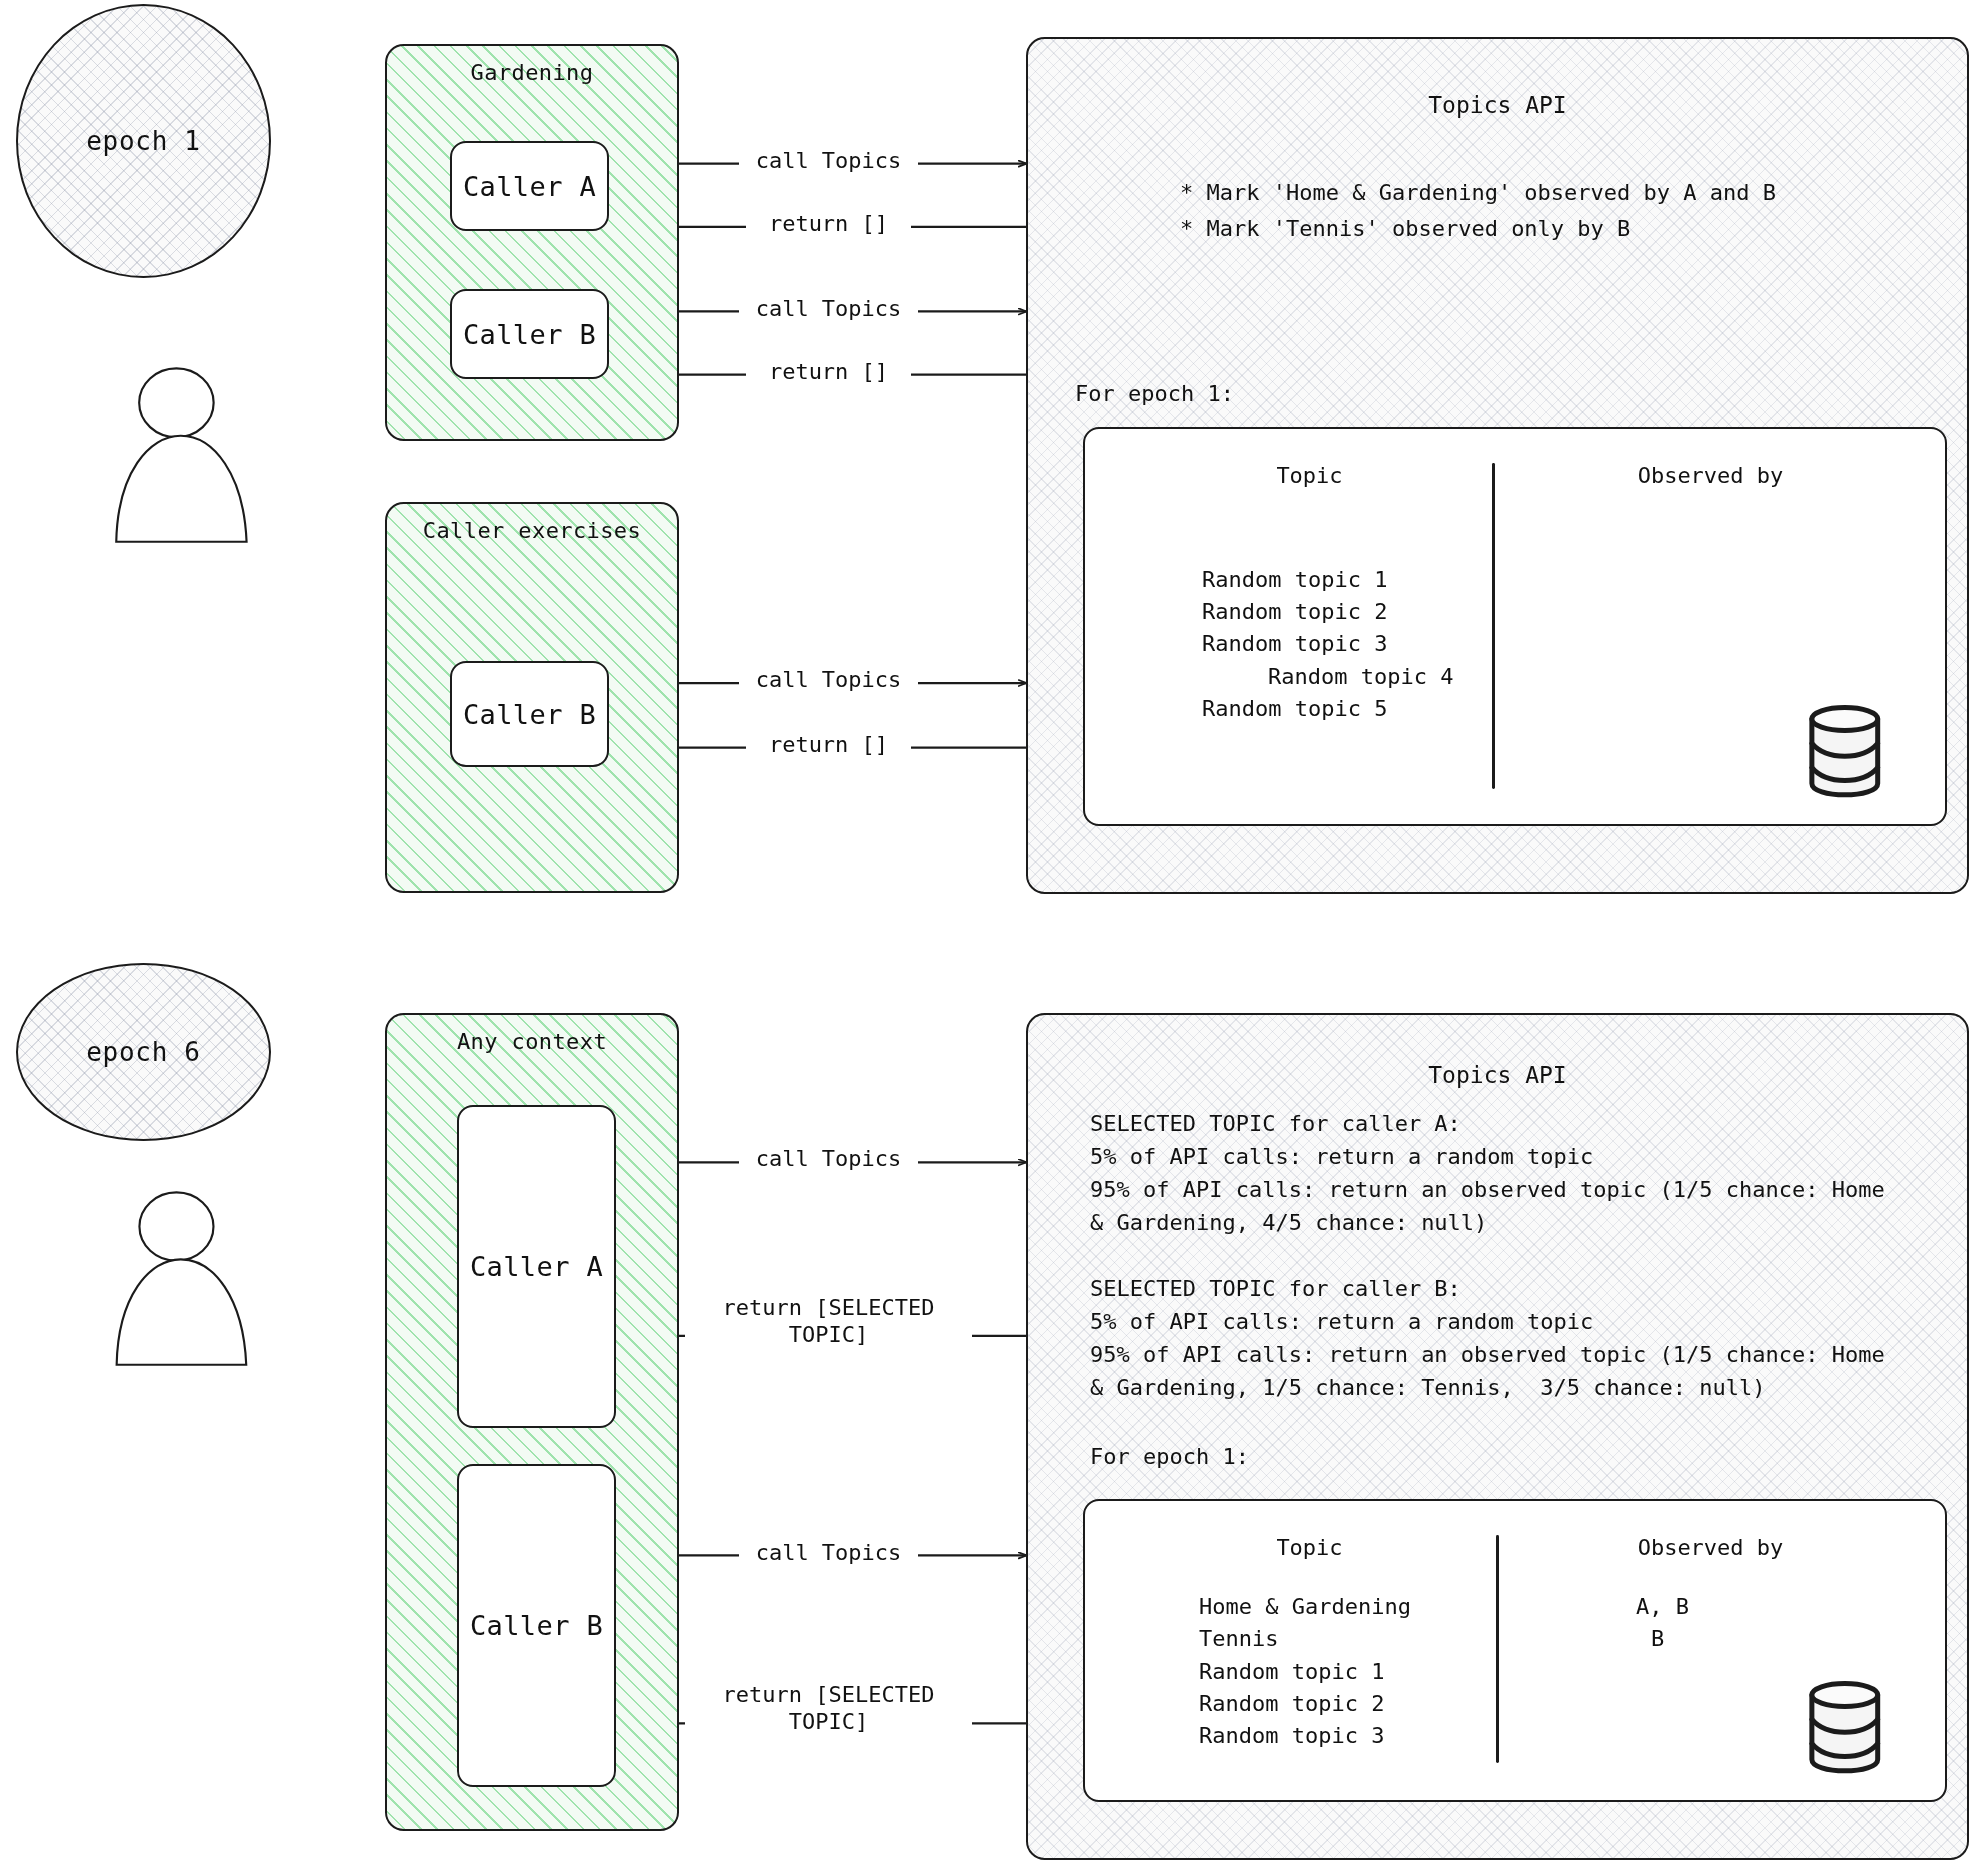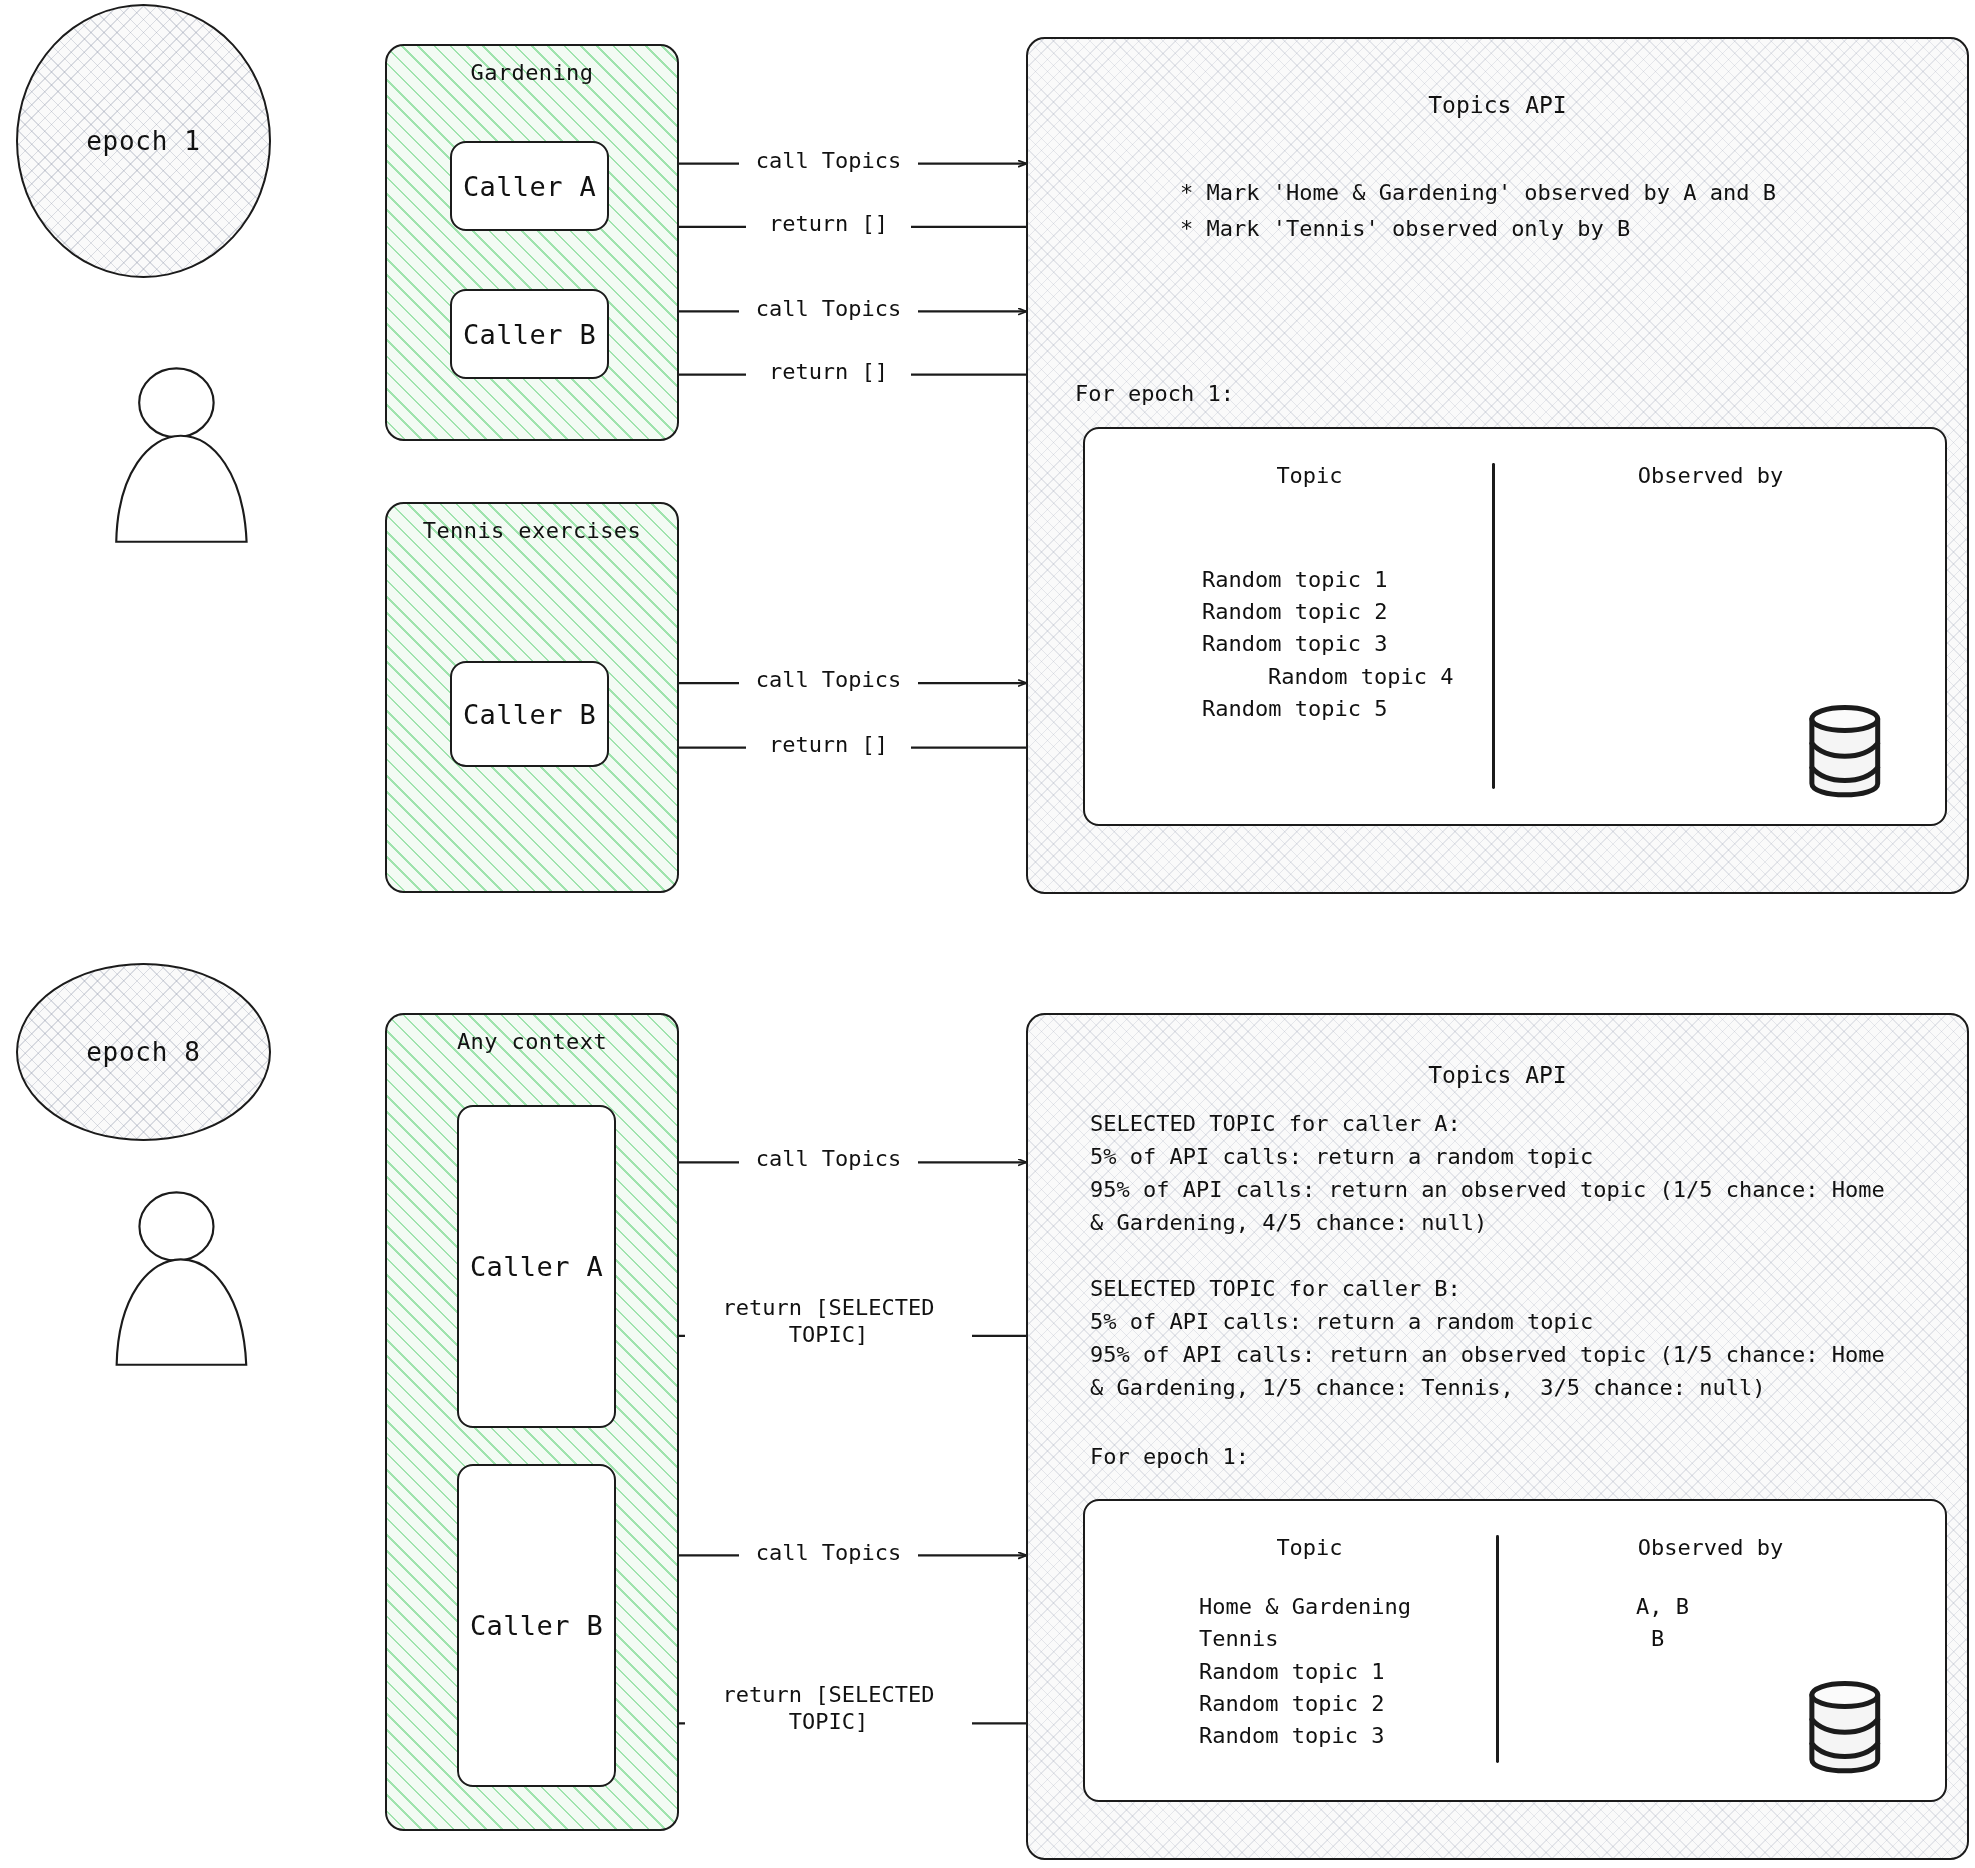--- a/index.html
+++ b/index.html
@@ -114,21 +114,21 @@
     <div class="ctx-title">Gardening</div>
   </div>
   <div class="abs caller" style="left:450px;top:141px;width:159px;height:90px;">
     <span>Caller A</span>
   </div>
   <div class="abs caller" style="left:450px;top:289px;width:159px;height:90px;">
     <span>Caller B</span>
   </div>
 
   <div class="abs ctx" style="left:385px;top:502px;width:294px;height:391px;">
-    <div class="ctx-title">Tennis exercises</div>
+    <div class="ctx-title">Caller exercises</div>
   </div>
   <div class="abs caller" style="left:450px;top:661px;width:159px;height:106px;">
     <span>Caller B</span>
   </div>
 
   <div class="arrow-label" style="left:739px;top:148px;width:179px;">call Topics</div>
   <div class="arrow-label" style="left:746px;top:211px;width:165px;">return []</div>
   <div class="arrow-label" style="left:739px;top:296px;width:179px;">call Topics</div>
   <div class="arrow-label" style="left:746px;top:359px;width:165px;">return []</div>
   <div class="arrow-label" style="left:739px;top:667px;width:179px;">call Topics</div>
@@ -159,21 +159,21 @@
   <svg class="abs" style="left:1799px;top:703px;width:93px;height:95px;" viewBox="0 0 130 132">
     <g fill="#f5f5f5" stroke="#1b1b1b" stroke-width="7" stroke-linejoin="round" stroke-linecap="round">
       <path d="M18 22 L18 112 C18 122 40 128 64 128 C88 128 110 122 110 112 L110 22 Z"></path>
       <ellipse cx="64" cy="22" rx="46" ry="16" fill="#fbfbfb"></ellipse>
       <path d="M18 56 C30 70 48 74 64 74 C80 74 98 70 110 56" fill="none"></path>
       <path d="M18 90 C30 104 48 108 64 108 C80 108 98 104 110 90" fill="none"></path>
     </g>
   </svg>
 
   <div class="abs epoch-bubble" style="left:16px;top:963px;width:255px;height:178px;">
-    <span>epoch 8</span>
+    <span>epoch 6</span>
   </div>
 
   <svg class="abs person" style="left:106px;top:1191px;width:158px;height:178px;" viewBox="0 0 220 250">
     <ellipse cx="98" cy="50" rx="52" ry="48" fill="#fff" stroke="#1b1b1b" stroke-width="3"></ellipse>
     <path d="M14 244 C16 148 60 96 104 96 C150 96 192 150 196 244 Z" fill="#fff" stroke="#1b1b1b" stroke-width="3"></path>
   </svg>
 
   <div class="abs ctx" style="left:385px;top:1013px;width:294px;height:818px;">
     <div class="ctx-title">Any context</div>
   </div>

